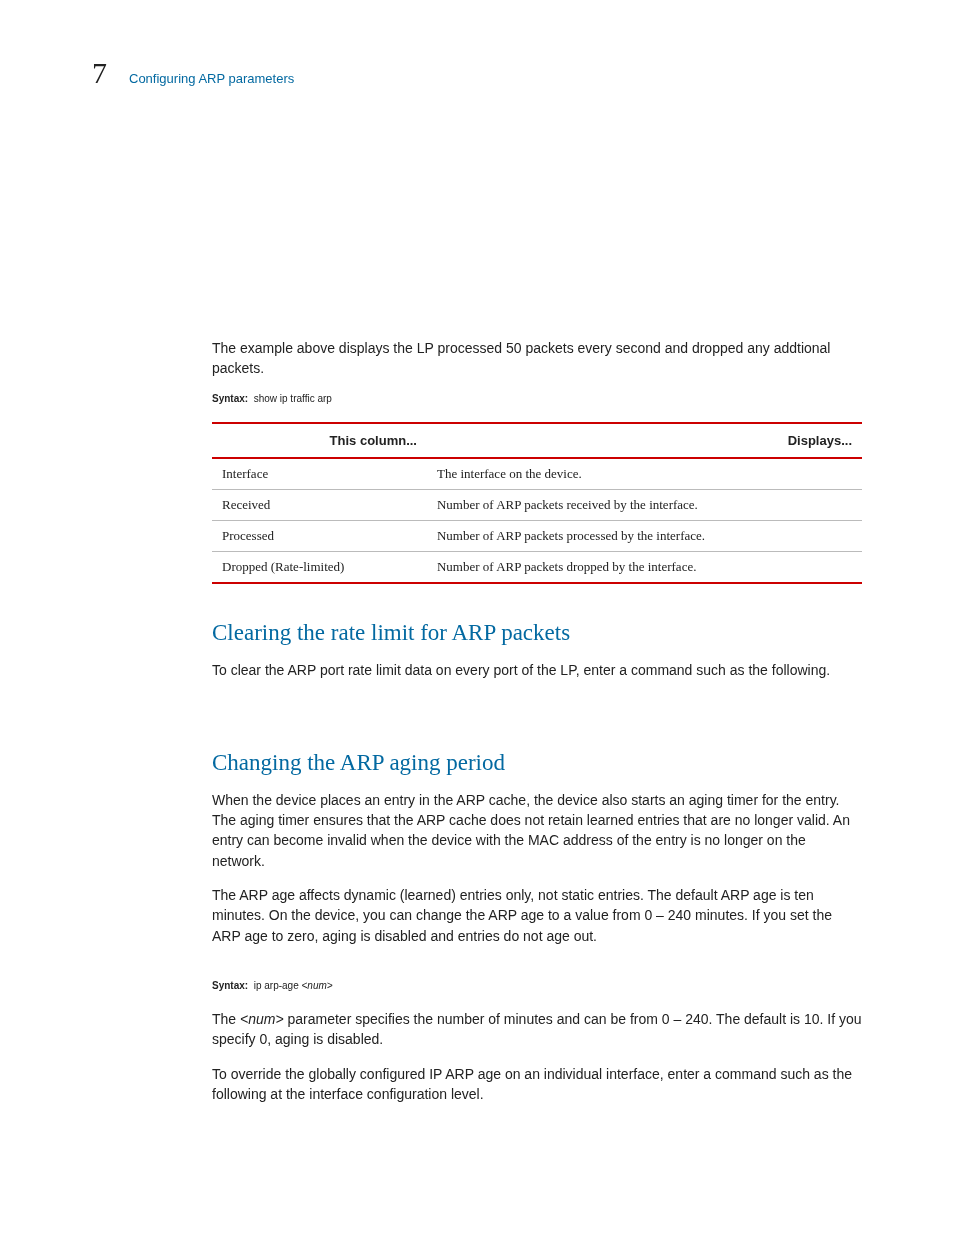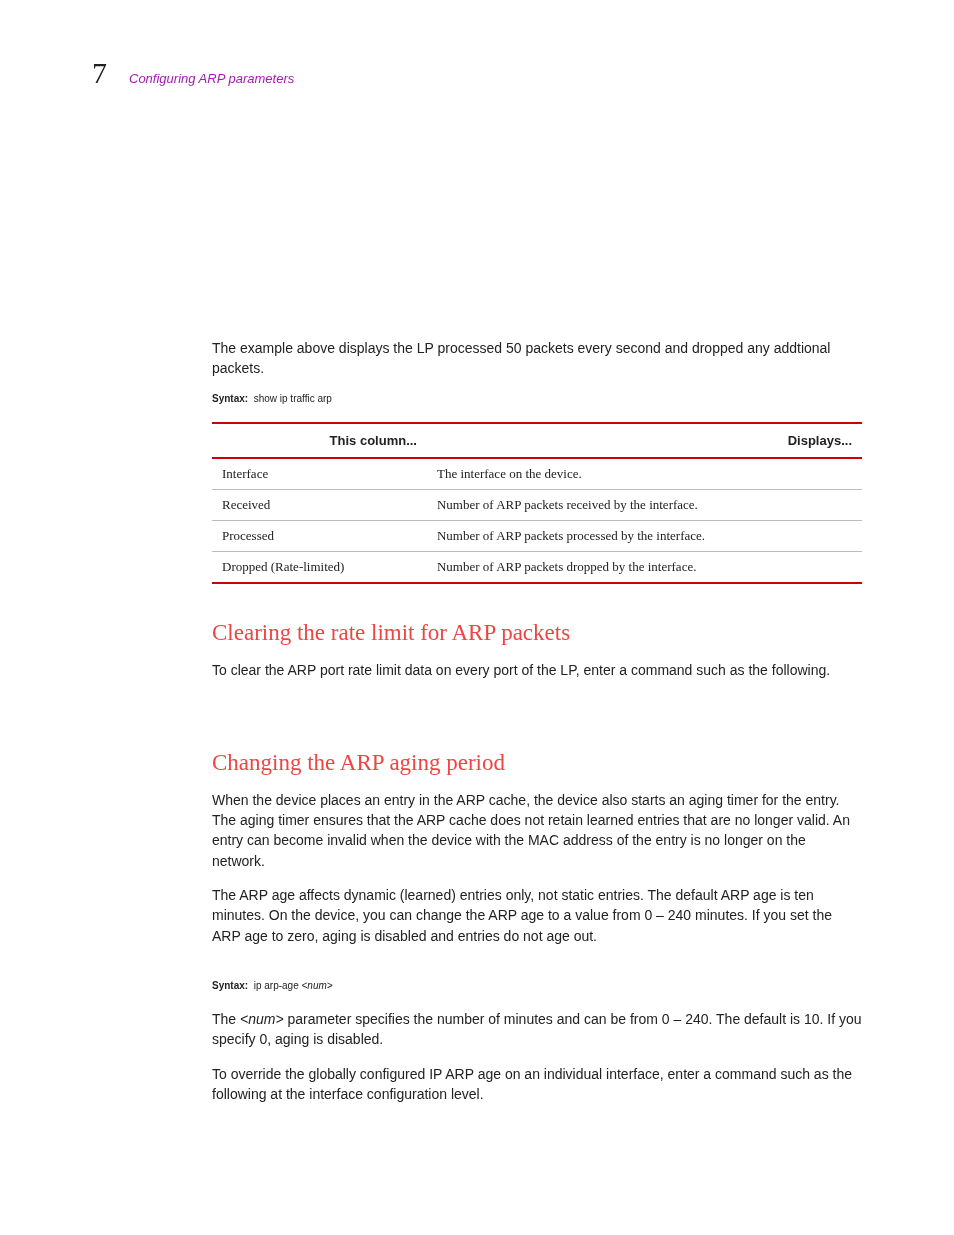--- a/index.html
+++ b/index.html
@@ -24,22 +24,21 @@
     margin-bottom: 250px;
   }
   .chapter-num {
     font-family: Georgia, 'Times New Roman', serif;
     font-size: 30px;
     font-weight: 400;
     line-height: 1;
   }
   .chapter-title {
     font-size: 13px;
-    color: #a21caf;
-    font-style: italic;
+    color: #0369a1;
   }
   .content {
     padding-left: 120px;
   }
   .body-text {
     font-size: 14px;
     line-height: 1.45;
     margin: 0 0 14px 0;
   }
   .syntax-line {
@@ -71,21 +70,21 @@
     font-family: Liberation Serif, serif;
   }
   tr:last-child td {
     border-bottom: 2px solid #cc0000;
   }
   h2.section-heading {
     font-family: Georgia, 'Times New Roman', serif;
     font-weight: 400;
     font-size: 23px;
     margin: 0 0 14px 0;
-    color: #ef4444;
+    color: #0369a1;
   }
   .gap-large { height: 56px; }
   .gap-med { height: 20px; }
 </style>
 </head>
 <body>
 
 <div class="page">
 
   <div class="running-head">

